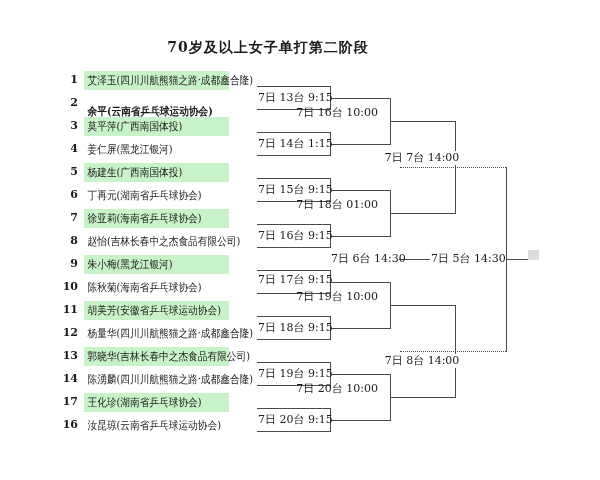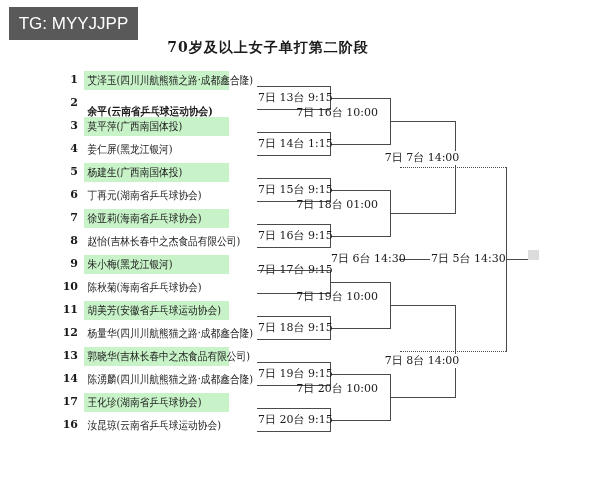--- a/index.html
+++ b/index.html
@@ -20,21 +20,20 @@
   .hline.dotted{background:none;height:0;border-top:1px dotted var(--line,#4a4a4a);}
   .vline{position:absolute;width:1px;background:var(--line,#4a4a4a);}
   .mlabel{position:absolute;font-size:11px;line-height:14px;color:#1a1a1a;white-space:nowrap;}
   .onwhite{background:#fff;}
   .artifact{position:absolute;width:11px;height:10px;}
 </style>
 </head>
 <body>
 
 <div class="page" style="--hl: #c8f2c8; --line: #4a4a4a;">
-  <div class="wm-top" style="background: rgb(89, 89, 89);">TG: MYYJJPP</div>
   <div class="title">70岁及以上女子单打第二阶段</div>
   <div id="bracket">
       <div class="seed" style="left: 42px; top: 73px;">1</div>
       <div class="pname hl" style="top: 70.5px;"><span>艾泽玉(四川川航熊猫之路·成都鑫合隆)</span></div>
       <div class="hline" style="left: 257px; top: 86px; width: 73px;"></div>
       <div class="seed" style="left: 42px; top: 96px;">2</div>
       <div class="pname" style="top: 102px; font-weight: bold;"><span>余平(云南省乒乓球运动协会)</span></div>
       <div class="hline" style="left: 257px; top: 109px; width: 73px;"></div>
       <div class="seed" style="left: 42px; top: 119px;">3</div>
       <div class="pname hl" style="top: 116.5px;"><span>莫平萍(广西南国体投)</span></div>
@@ -85,21 +84,21 @@
       <div class="hline" style="left: 330px; top: 143.5px; width: 60px;"></div>
       <div class="mlabel" style="left: 258px; top: 136.5px; width: 72px; text-align: center;">7日 14台 1:15</div>
       <div class="vline" style="left: 330px; top: 178px; height: 24px;"></div>
       <div class="hline" style="left: 330px; top: 189.5px; width: 60px;"></div>
       <div class="mlabel" style="left: 258px; top: 182.5px; width: 72px; text-align: center;">7日 15台 9:15</div>
       <div class="vline" style="left: 330px; top: 224px; height: 24px;"></div>
       <div class="hline" style="left: 330px; top: 235.5px; width: 60px;"></div>
       <div class="mlabel" style="left: 258px; top: 228.5px; width: 72px; text-align: center;">7日 16台 9:15</div>
       <div class="vline" style="left: 330px; top: 270px; height: 24px;"></div>
       <div class="hline" style="left: 330px; top: 281.5px; width: 60px;"></div>
-      <div class="mlabel" style="left: 258px; top: 263px; width: 72px; text-align: right;">7日 17台 9:15</div>
+      <div class="mlabel" style="left: 258px; top: 273px; width: 72px; text-align: right;">7日 17台 9:15</div>
       <div class="vline" style="left: 330px; top: 316px; height: 24px;"></div>
       <div class="hline" style="left: 330px; top: 327.5px; width: 60px;"></div>
       <div class="mlabel" style="left: 258px; top: 320.5px; width: 72px; text-align: center;">7日 18台 9:15</div>
       <div class="vline" style="left: 330px; top: 362px; height: 24px;"></div>
       <div class="hline" style="left: 330px; top: 373.5px; width: 60px;"></div>
       <div class="mlabel" style="left: 258px; top: 366.5px; width: 72px; text-align: center;">7日 19台 9:15</div>
       <div class="vline" style="left: 330px; top: 408px; height: 24px;"></div>
       <div class="hline" style="left: 330px; top: 419.5px; width: 60px;"></div>
       <div class="mlabel" style="left: 258px; top: 412.5px; width: 72px; text-align: center;">7日 20台 9:15</div>
       <div class="vline" style="left: 390px; top: 97.5px; height: 47px;"></div>

